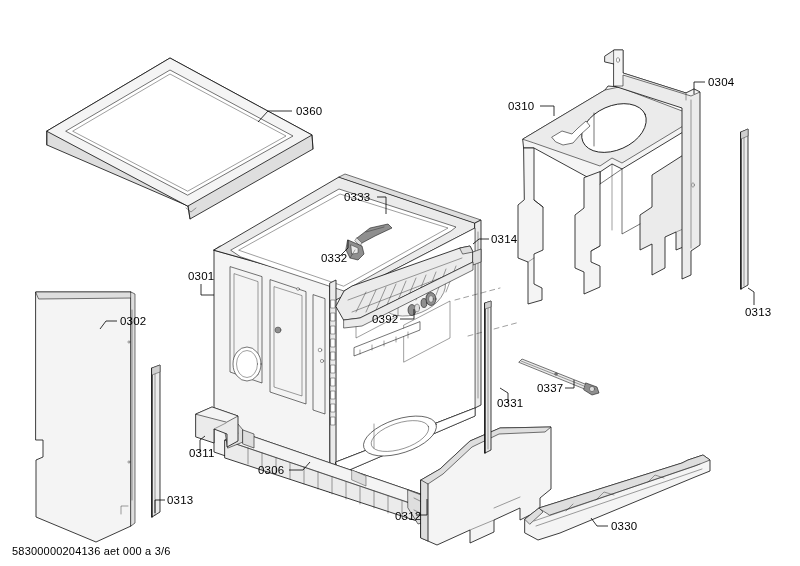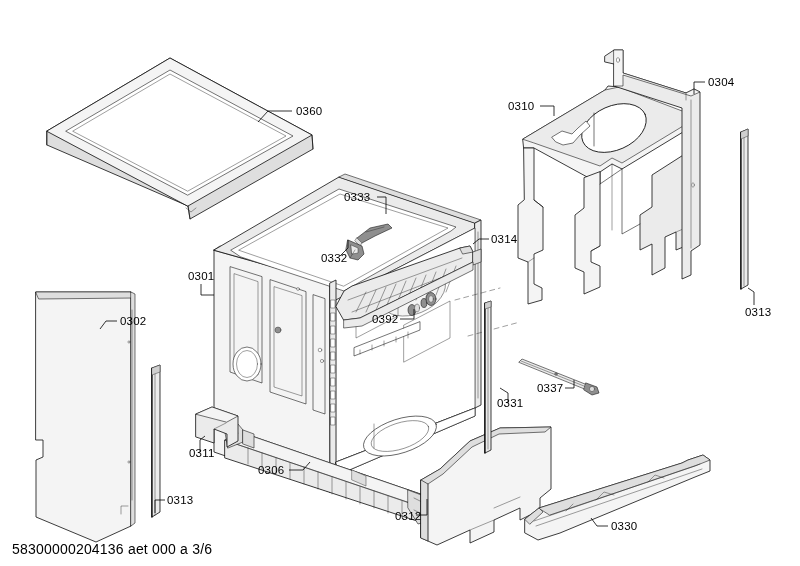--- a/index.html
+++ b/index.html
@@ -68,21 +68,21 @@
   .fillg1 { fill: #f4f4f4; }
   .fillg2 { fill: #ebebeb; }
   .fillg3 { fill: #dedede; }
   .fillg4 { fill: #cfcfcf; }
   .filldk { fill: #8f8f8f; }
   .footer {
     position: absolute;
     left: 12px;
     bottom: 9px;
     font-family: "Liberation Sans", sans-serif;
-    font-size: 14px;
+    font-size: 11px;
     color: #000000;
     letter-spacing: 0.2px;
     white-space: nowrap;
   }
 </style>
 </head>
 <body>
 
 <div id="page">
 

